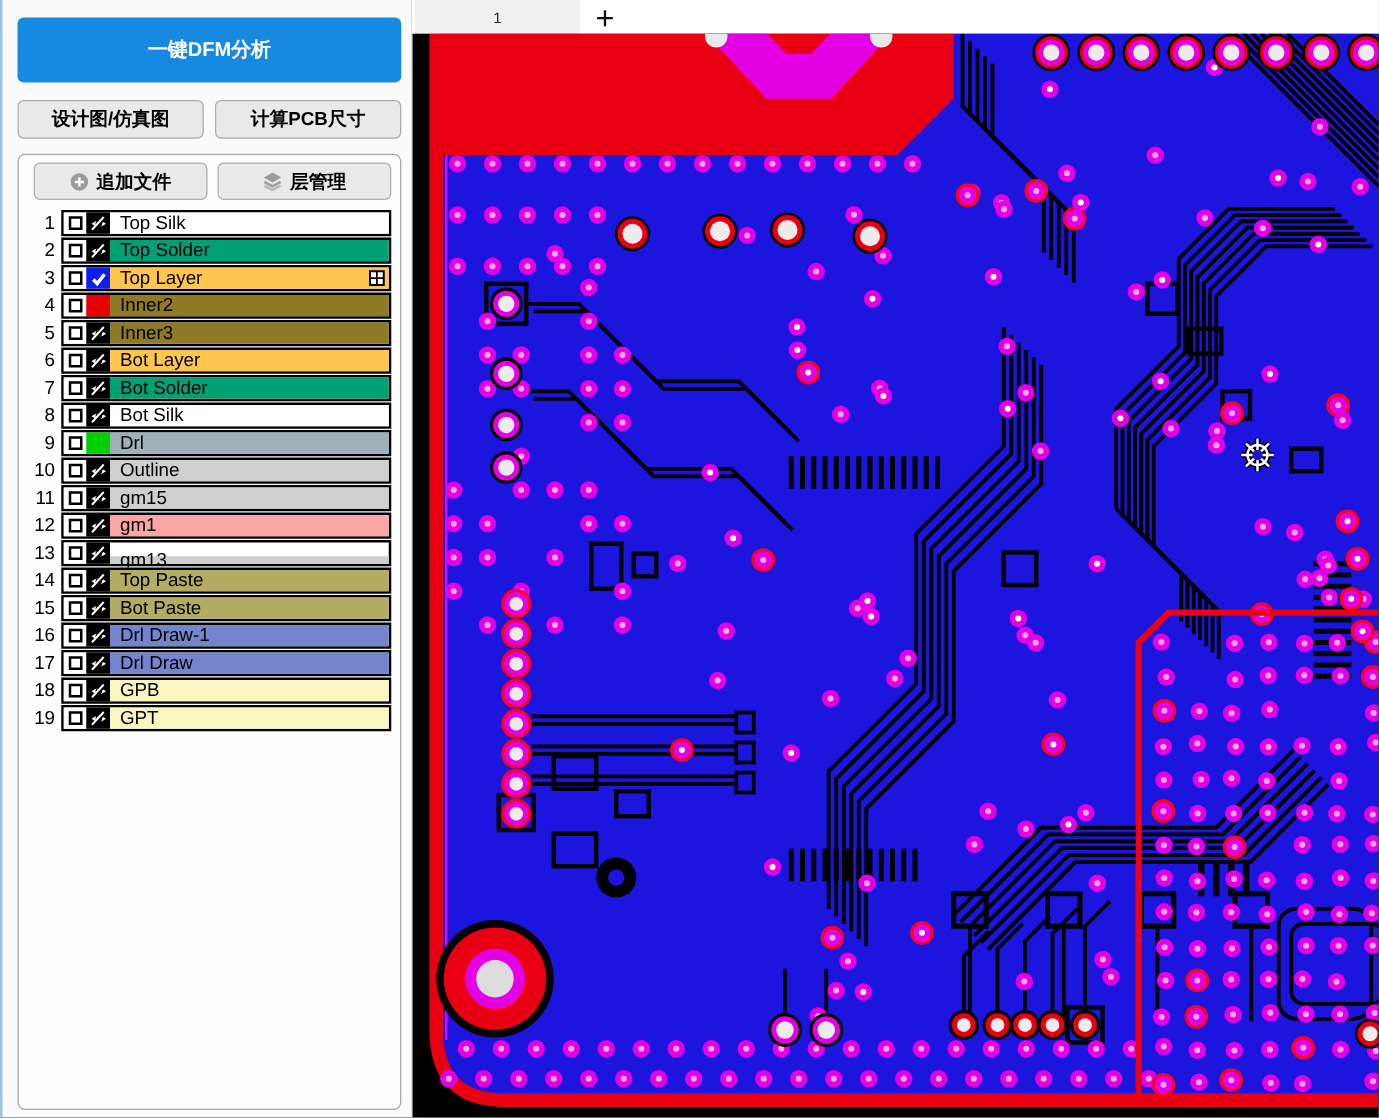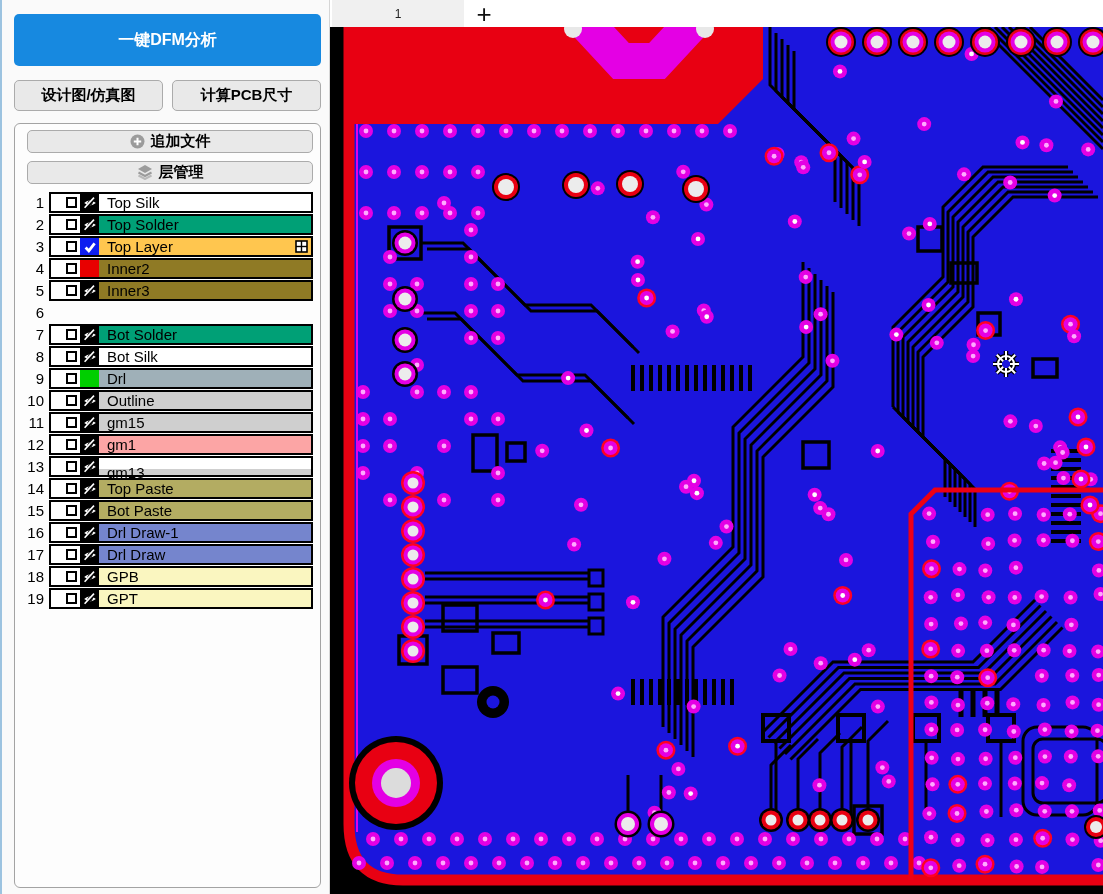--- a/index.html
+++ b/index.html
@@ -22,28 +22,28 @@
   .btn-row{display:flex;gap:9px;margin-top:14px;}
   .btn-gray{
     flex:1;height:31px;background:#e9e9e9;border:1px solid #ababab;border-radius:5px;
     font-size:15px;font-weight:600;font-family:inherit;cursor:pointer;
     display:flex;align-items:center;justify-content:center;gap:6px;color:#000;
   }
   .panel{
     margin-top:12px;flex:1;border:1px solid #a3a3a3;border-radius:6px;background:#fdfdfd;
     padding:6px 7px 0 4px;display:flex;flex-direction:column;min-height:0;
   }
-  .panel-btns{display:flex;gap:8px;margin:0 0 8px 8px;flex-direction:column;}
+  .panel-btns{display:flex;gap:8px;margin:0 0 8px 8px;}
   .panel-btns .btn-gray{height:30px;}
   .layer-list{flex:0 0 auto;}
   .layer-row{display:flex;align-items:center;height:21px;margin-bottom:1px;}
   .layer-num{width:25px;text-align:right;padding-right:5px;font-size:15px;flex:0 0 25px;}
   .layer-box{
     flex:1;height:21px;box-sizing:border-box;border:2px solid #000;
-    display:flex;align-items:stretch;background:#fff;padding-left:11px;
+    display:flex;align-items:stretch;background:#fff;
   }
   .cb-cell{width:18px;flex:0 0 18px;display:flex;align-items:center;justify-content:center;background:#fff;}
   .cb{width:11px;height:11px;box-sizing:border-box;border:2px solid #000;background:#fff;}
   .icon-cell{width:19px;flex:0 0 19px;display:flex;align-items:center;justify-content:center;}
   .label-cell{flex:1;display:flex;align-items:center;padding-left:8px;font-size:15px;font-weight:500;white-space:nowrap;}
   .grid-glyph{margin-left:auto;margin-right:3px;display:flex;align-items:center;}
   
   .main{flex:1;display:flex;flex-direction:column;min-width:0;background:#fff;}
   .tabbar{height:27px;display:flex;align-items:stretch;background:#fff;padding-left:2px;}
   .tab{
@@ -202,20 +202,40 @@
       </div>
       <div class="label-cell" style="background: rgb(143, 122, 37);">
         <span class="label-text">Inner3</span>
 
       </div>
     </div>
   </div>
 
   <div class="layer-row">
     <div class="layer-num">6</div>
+    <div class="layer-box">
+      <div class="cb-cell">
+              <div class="cb"></div>
+            </div>
+      <div class="icon-cell" style="background: rgb(0, 0, 0);">
+        <span class="ic-eye" style="display:flex">
+          <svg width="14" height="14" viewBox="0 0 14 14">
+            <path d="M1.2 7 Q7 2.2 12.8 7 Q7 11.8 1.2 7 Z" fill="#fff"></path>
+            <circle cx="7" cy="7" r="2.1" fill="#fff" stroke="#000" stroke-width="1"></circle>
+            <line x1="2.6" y1="12.4" x2="12" y2="2.2" stroke="#000" stroke-width="2.6"></line>
+            <line x1="1.6" y1="11.8" x2="11" y2="1.6" stroke="#fff" stroke-width="1.6"></line>
+          </svg>
+        </span>
+
+      </div>
+      <div class="label-cell" style="background: rgb(255, 198, 79);">
+        <span class="label-text">Bot Layer</span>
+
+      </div>
+    </div>
   </div>
 
   <div class="layer-row">
     <div class="layer-num">7</div>
     <div class="layer-box">
       <div class="cb-cell">
               <div class="cb"></div>
             </div>
       <div class="icon-cell" style="background: rgb(0, 0, 0);">
         <span class="ic-eye" style="display:flex">

